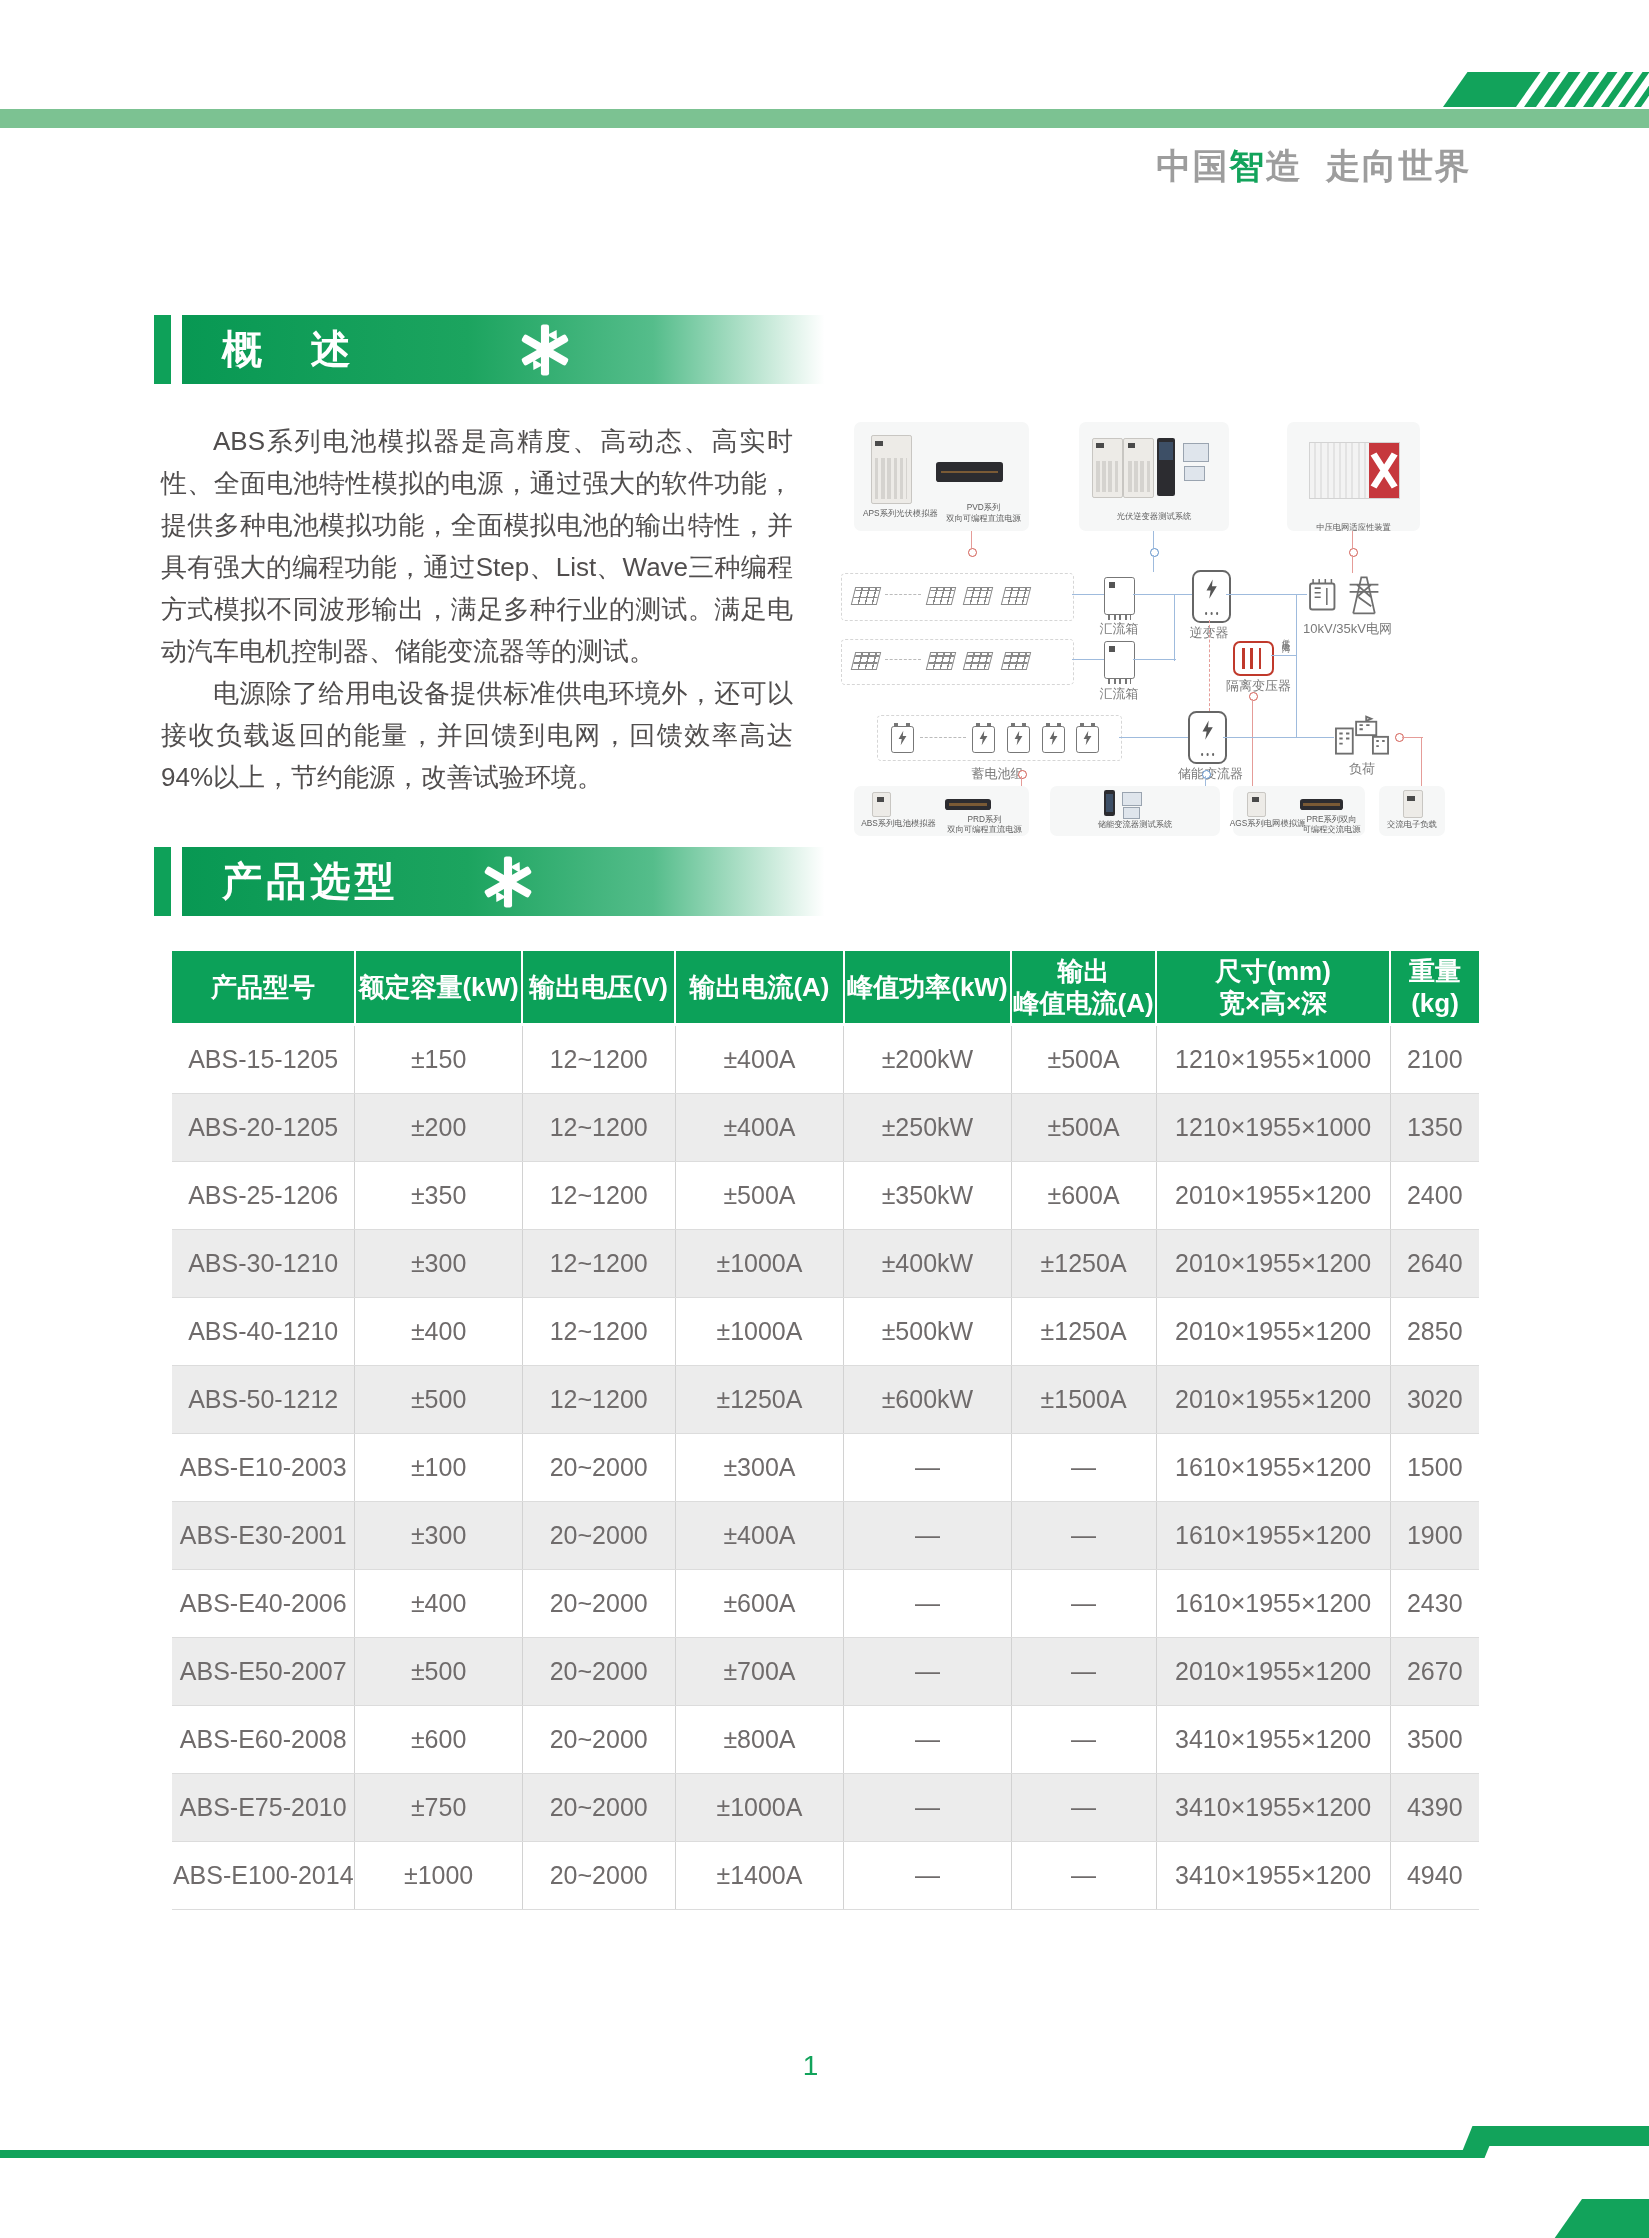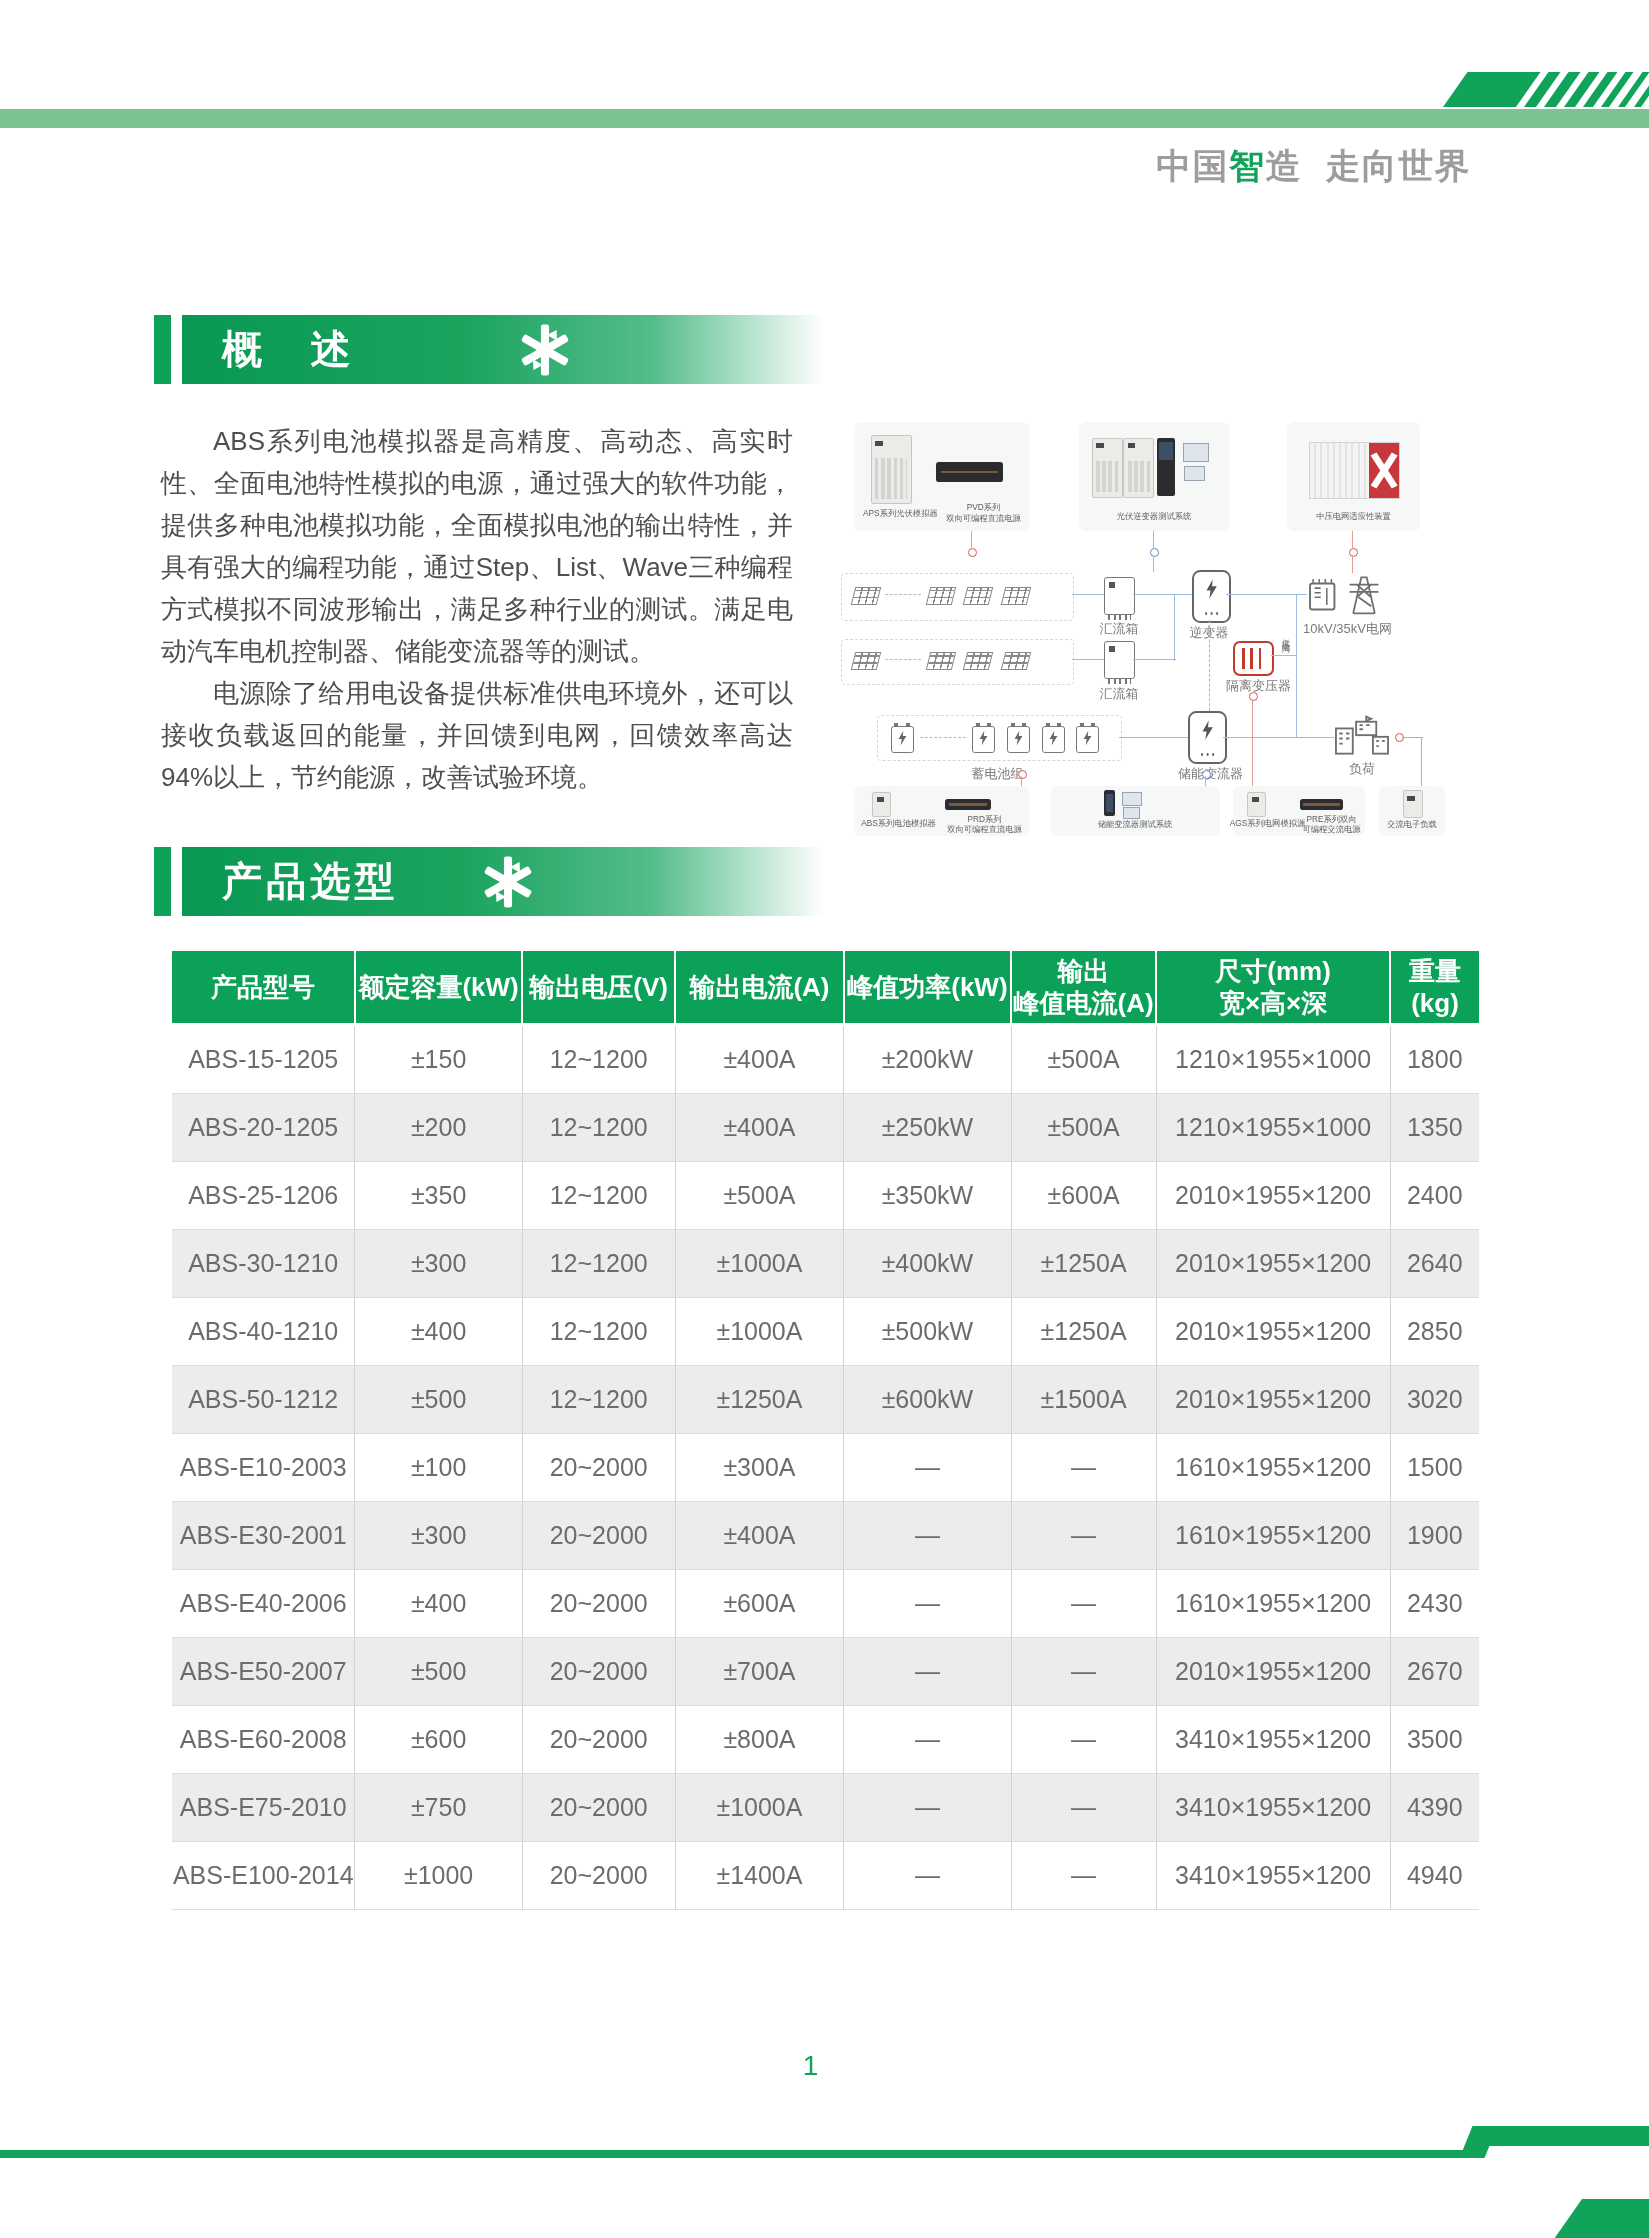--- a/index.html
+++ b/index.html
@@ -163,21 +163,21 @@
       <div class="monitor" style="position:absolute;left:104px;top:21px;width:23.6px;height:16.6px"></div>
       <div class="monitor" style="position:absolute;left:105px;top:44px;width:19.4px;height:12.5px"></div>
       <div class="dlabel" style="left:0;top:89px;width:150px">光伏逆变器测试系统</div>
     </div>
     <div class="dcard" style="left:459px;top:10.4px;width:133px;height:109px">
       <div class="contbox" style="position:absolute;left:22px;top:19.4px;width:89px;height:55px">
         <div class="flag"><svg width="100%" height="100%" viewBox="0 0 40 80" preserveAspectRatio="none">
               <path d="M6 16 L34 64 M34 16 L6 64" stroke="#fff" stroke-width="9" fill="none"></path>
             </svg></div>
       </div>
-      <div class="dlabel" style="left:0;top:89px;width:133px">中压电网适应性装置</div>
+      <div class="dlabel" style="left:0;top:100px;width:133px">中压电网适应性装置</div>
     </div>
 
     <div class="vline red" style="left:143px;top:119px;width:1.4px;height:16.6px"></div>
       <div class="ring" style="left:140px;top:136px"></div>
     <div class="vline blue" style="left:325px;top:119px;width:1.4px;height:16.6px"></div>
       <div class="ring b" style="left:322px;top:136px"></div>
     <div class="vline blue" style="left:325px;top:143px;width:1.4px;height:16.6px"></div>
     <div class="vline red" style="left:524px;top:119px;width:1.4px;height:16.6px"></div>
       <div class="ring" style="left:521px;top:136px"></div>
     <div class="vline red" style="left:524px;top:143px;width:1.4px;height:18px"></div>
@@ -368,21 +368,21 @@
     </thead>
     <tbody>
         <tr>
           <td>ABS-15-1205</td>
           <td>±150</td>
           <td>12~1200</td>
           <td>±400A</td>
           <td>±200kW</td>
           <td>±500A</td>
           <td>1210×1955×1000</td>
-          <td>1800</td>
+          <td>2100</td>
         </tr>
         <tr>
           <td>ABS-20-1205</td>
           <td>±200</td>
           <td>12~1200</td>
           <td>±400A</td>
           <td>±250kW</td>
           <td>±500A</td>
           <td>1210×1955×1000</td>
           <td>1350</td>

